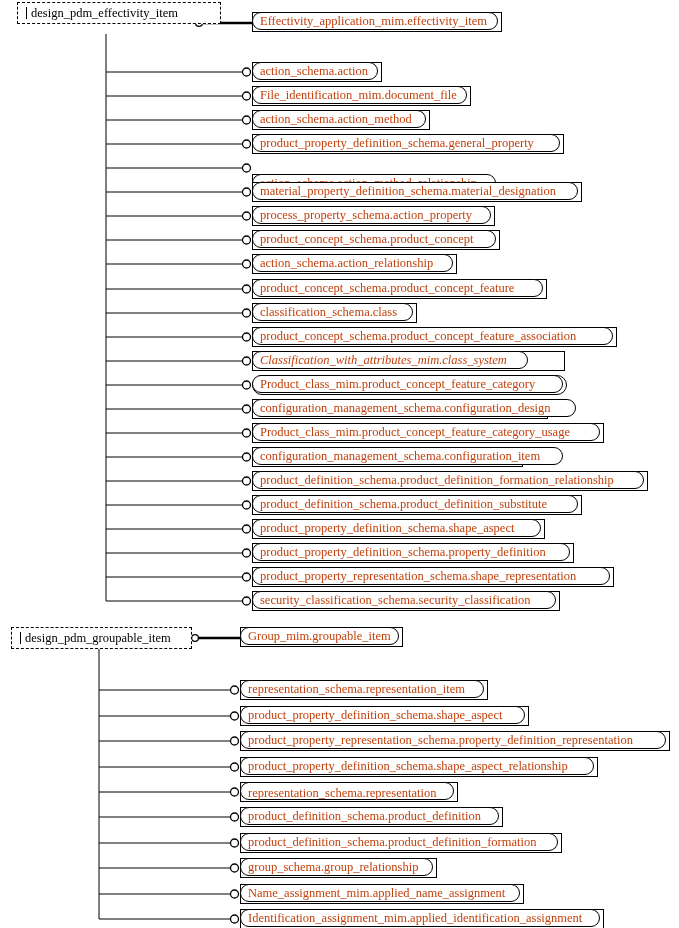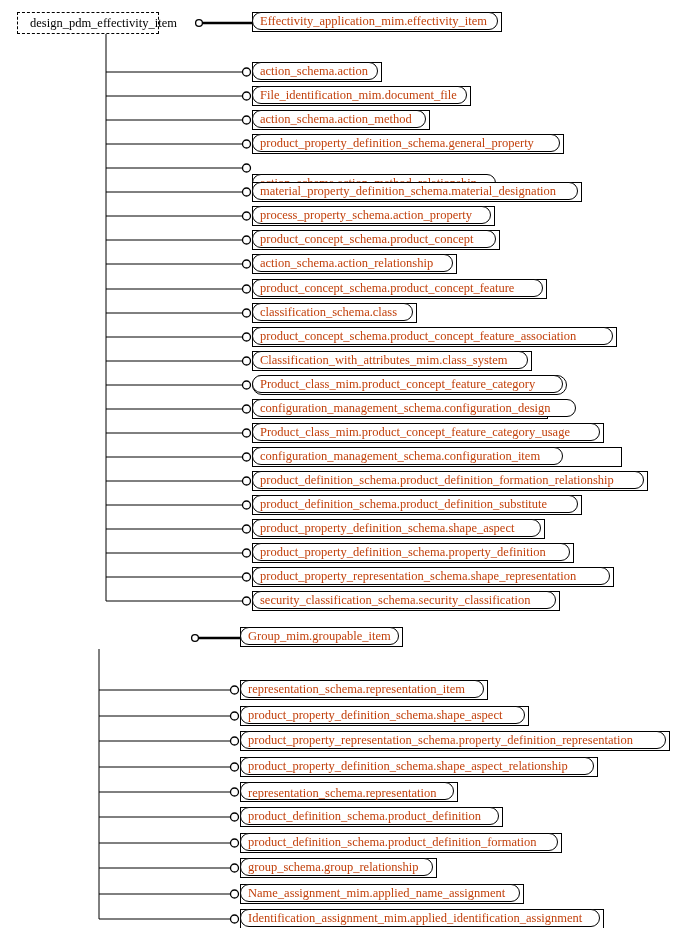--- a/index.html
+++ b/index.html
@@ -152,25 +152,29 @@
       <circle cx="234.5" cy="843" r="4" fill="#ffffff" stroke="#000000" stroke-width="1.3"></circle>
       <line x1="99" y1="868" x2="231" y2="868" stroke="#000000" stroke-width="1"></line>
       <circle cx="234.5" cy="868" r="4" fill="#ffffff" stroke="#000000" stroke-width="1.3"></circle>
       <line x1="99" y1="894" x2="231" y2="894" stroke="#000000" stroke-width="1"></line>
       <circle cx="234.5" cy="894" r="4" fill="#ffffff" stroke="#000000" stroke-width="1.3"></circle>
       <line x1="99" y1="919" x2="231" y2="919" stroke="#000000" stroke-width="1"></line>
       <circle cx="234.5" cy="919" r="4" fill="#ffffff" stroke="#000000" stroke-width="1.3"></circle>
       <line x1="99" y1="649" x2="99" y2="919" stroke="#000000" stroke-width="1"></line>
     </svg>
 
-  <div class="group-head" id="g1head" style="left: 17px; top: 12px; width: 142px;">
+  <div class="group-head" id="g1head" style="left: 17px; top: 2px; width: 204px;">
     <span class="tick"></span>
     <span class="ghlabel">design_pdm_effectivity_item</span>
   </div>
 
+  <div class="group-head" id="g2head" style="left: 11px; top: 627px; width: 181px;">
+    <span class="tick"></span>
+    <span class="ghlabel">design_pdm_groupable_item</span>
+  </div>
 
   <div id="items-host">
       <div class="item" style="left: 252px; top: 12px; width: 250px;">
         <div class="inner" style="width: 246px;">
           <span class="lbl">Effectivity_application_mim.effectivity_item</span>
         </div>
       </div>
       <div class="item" style="left: 252px; top: 62px; width: 130px;">
         <div class="inner" style="width: 126px;">
           <span class="lbl">action_schema.action</span>
@@ -224,41 +228,41 @@
       <div class="item" style="left: 252px; top: 303px; width: 165px;">
         <div class="inner" style="width: 161px;">
           <span class="lbl">classification_schema.class</span>
         </div>
       </div>
       <div class="item" style="left: 252px; top: 327px; width: 365px;">
         <div class="inner" style="width: 361px;">
           <span class="lbl">product_concept_schema.product_concept_feature_association</span>
         </div>
       </div>
-      <div class="item" style="left: 252px; top: 351px; width: 280px;">
+      <div class="item" style="left: 252px; top: 351px; width: 313px; font-style: italic;">
         <div class="inner" style="width: 276px;">
           <span class="lbl">Classification_with_attributes_mim.class_system</span>
         </div>
       </div>
       <div class="item" style="left: 252px; top: 375px; width: 315px; border-radius: 10px;">
         <div class="inner" style="width: 311px;">
           <span class="lbl">Product_class_mim.product_concept_feature_category</span>
         </div>
       </div>
       <div class="item" style="left: 252px; top: 399px; width: 296px;">
         <div class="inner" style="width: 324px;">
           <span class="lbl">configuration_management_schema.configuration_design</span>
         </div>
       </div>
       <div class="item" style="left: 252px; top: 423px; width: 352px;">
         <div class="inner" style="width: 348px;">
           <span class="lbl">Product_class_mim.product_concept_feature_category_usage</span>
         </div>
       </div>
-      <div class="item" style="left: 252px; top: 447px; width: 370px; padding-left: 48px;">
+      <div class="item" style="left: 252px; top: 447px; width: 271px; padding-left: 48px;">
         <div class="inner" style="width: 311px;">
           <span class="lbl">configuration_management_schema.configuration_item</span>
         </div>
       </div>
       <div class="item" style="left: 252px; top: 471px; width: 396px;">
         <div class="inner" style="width: 392px;">
           <span class="lbl">product_definition_schema.product_definition_formation_relationship</span>
         </div>
       </div>
       <div class="item" style="left: 252px; top: 495px; width: 330px;">

